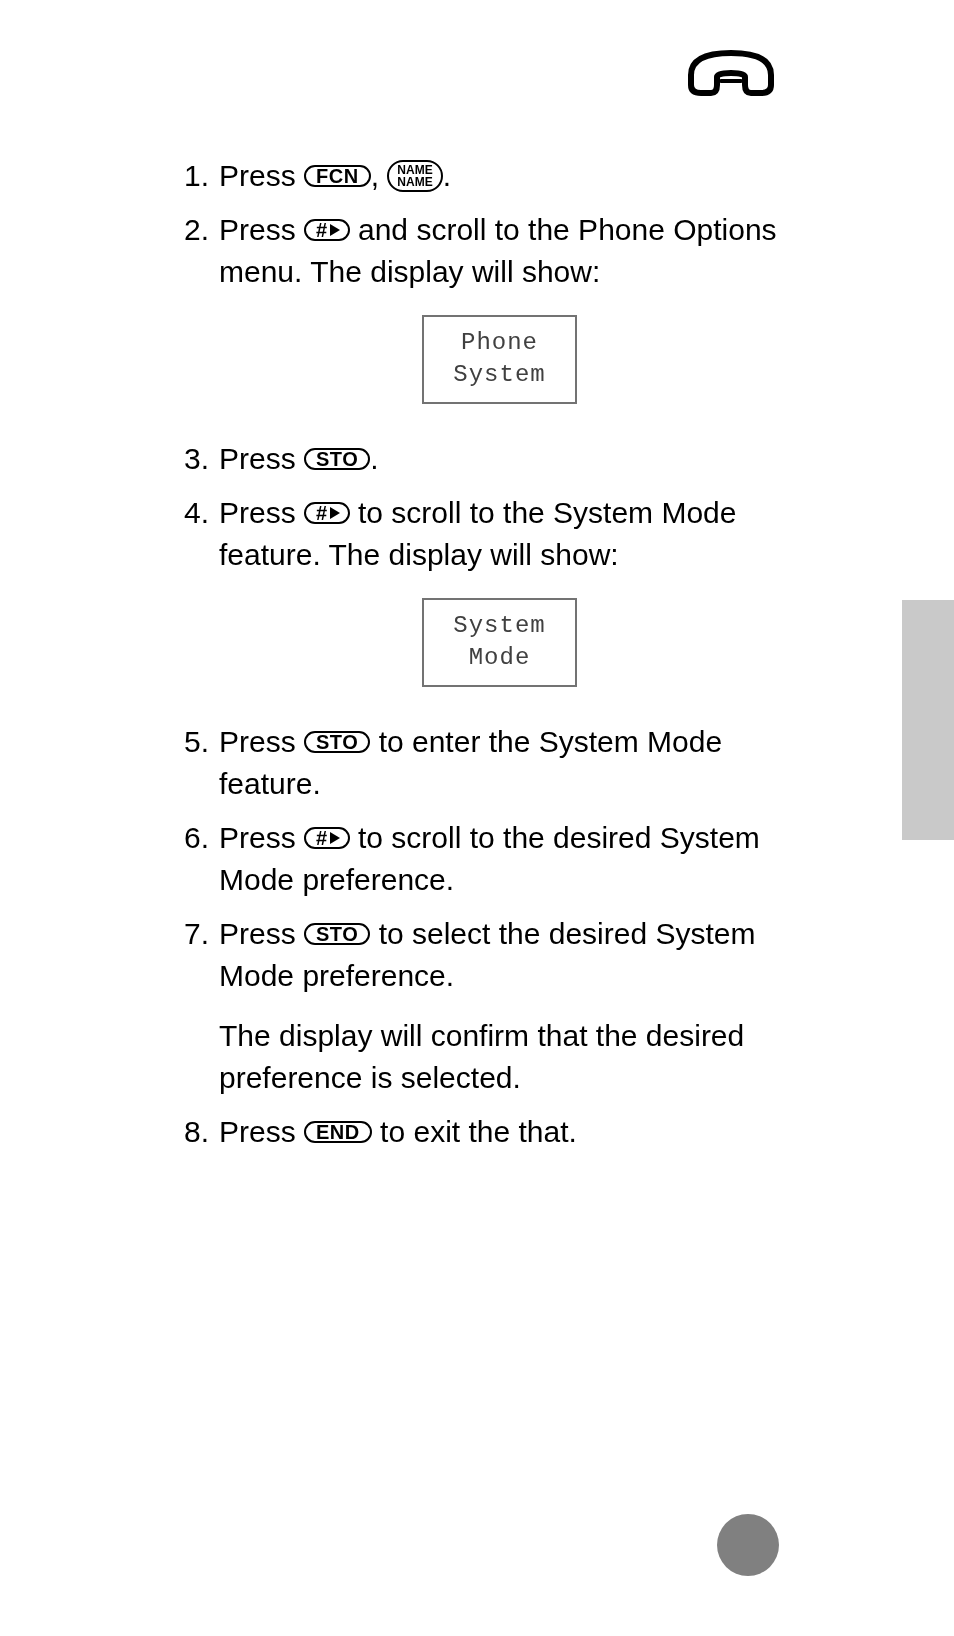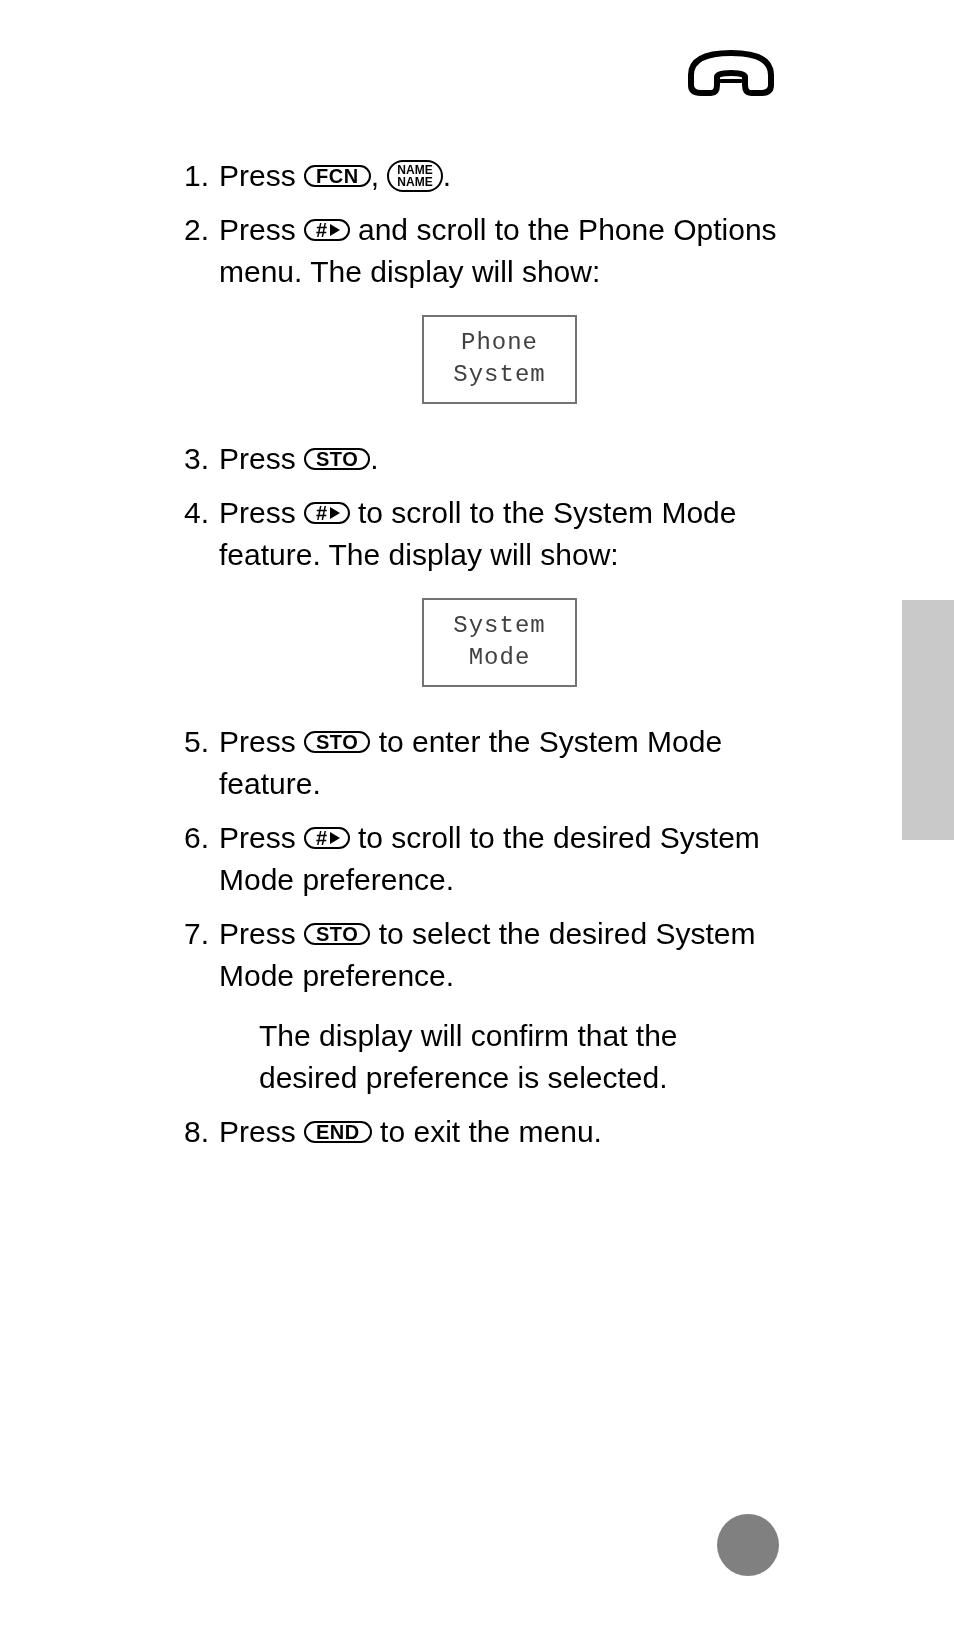--- a/index.html
+++ b/index.html
@@ -52,21 +52,20 @@
       width: 44px;
       flex-shrink: 0;
       text-align: right;
       padding-right: 10px;
     }
     .step-body {
       flex: 1;
     }
     .step-para {
       margin-top: 18px;
-      margin-left: 40px;
     }
     .key {
       display: inline-flex;
       align-items: center;
       justify-content: center;
       border: 2px solid #000;
       border-radius: 999px;
       font-weight: bold;
       font-size: 20px;
       letter-spacing: 0.5px;
@@ -218,17 +217,17 @@
       <span> to select the desired System Mode preference.</span>
       <div class="step-para">The display will confirm that the desired preference is selected.</div>
     </div>
   </div>
 
   <div class="step">
     <div class="step-num">8.</div>
     <div class="step-body">
       <span>Press </span>
       <span class="key">END</span>
-      <span> to exit the menu.</span>
+      <span> to exit the that.</span>
     </div>
   </div>
 
 </div>
 
 </body></html>

